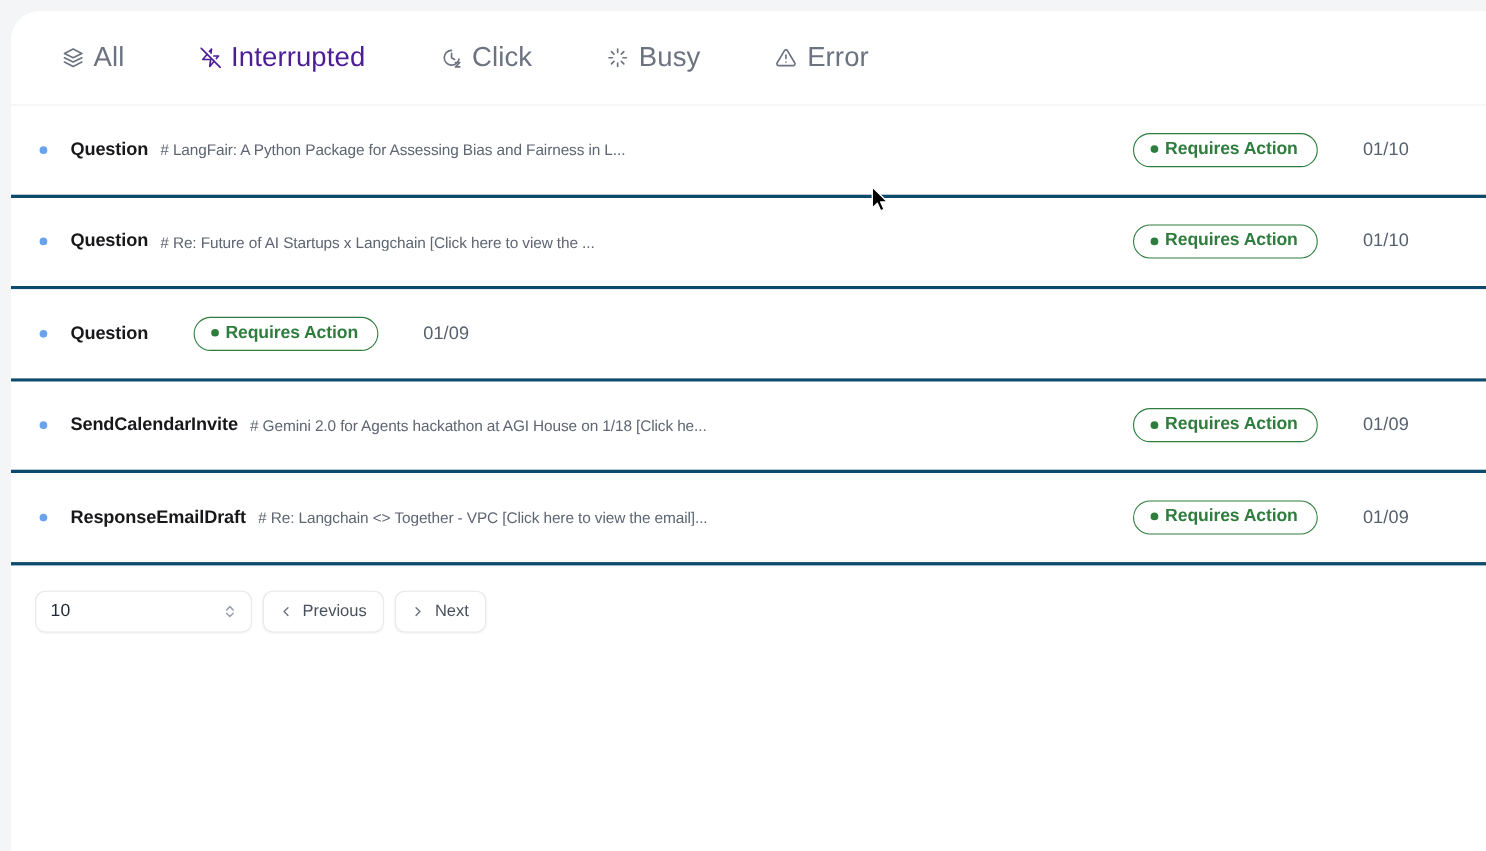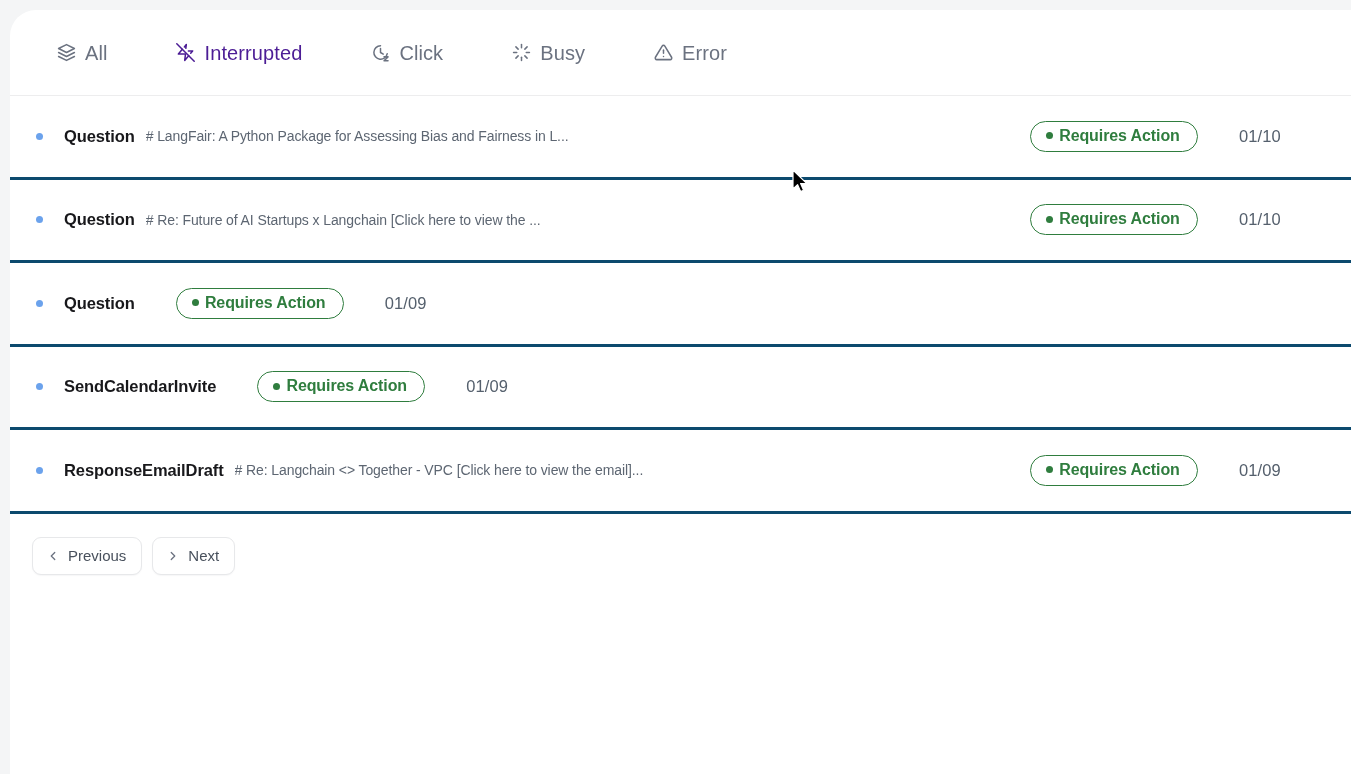--- a/index.html
+++ b/index.html
@@ -46,21 +46,21 @@
     border-bottom: 1px solid #ededee;
   }
 
   .tab {
     display: flex;
     align-items: center;
     gap: 9px;
     padding: 6px 16px;
     cursor: pointer;
     color: #6b7280;
-    font-size: 20px;
+    font-size: 25px;
     letter-spacing: 0.1px;
     line-height: 1;
     white-space: nowrap;
     background: none;
     border: none;
     font-family: inherit;
     margin-right: 36px;
   }
   .tab:last-child { margin-right: 0; }
 
@@ -327,20 +327,21 @@
             <span class="bdot"></span>
             <span>Requires Action</span>
           </span>
         </span>
         <span class="date">01/09</span>
       </div>
 
       <div class="row">
         <span class="dot"></span>
         <span class="label">SendCalendarInvite</span>
+        <span class="desc"># Gemini 2.0 for Agents hackathon at AGI House on 1/18 [Click he...</span>
         <span class="status-wrap">
           <span class="badge">
             <span class="bdot"></span>
             <span>Requires Action</span>
           </span>
         </span>
         <span class="date">01/09</span>
       </div>
 
       <div class="row">
@@ -353,20 +354,29 @@
             <span>Requires Action</span>
           </span>
         </span>
         <span class="date">01/09</span>
       </div>
 
     </div>
 
     <div class="pagination">
 
+      <div class="page-select">
+        <span class="val">10</span>
+        <span class="stepper">
+          <svg width="14" height="18" viewBox="0 0 14 18" fill="none" stroke="currentColor" stroke-width="1.4" stroke-linecap="round" stroke-linejoin="round">
+            <polyline points="4 7.5 7 4.5 10 7.5"></polyline>
+            <polyline points="4 10.5 7 13.5 10 10.5"></polyline>
+          </svg>
+        </span>
+      </div>
 
       <button class="pbtn">
         <span class="chev">
           <svg width="14" height="14" viewBox="0 0 24 24" fill="none" stroke="currentColor" stroke-width="2.2" stroke-linecap="round" stroke-linejoin="round">
             <polyline points="15 18 9 12 15 6"></polyline>
           </svg>
         </span>
         <span>Previous</span>
       </button>
 

